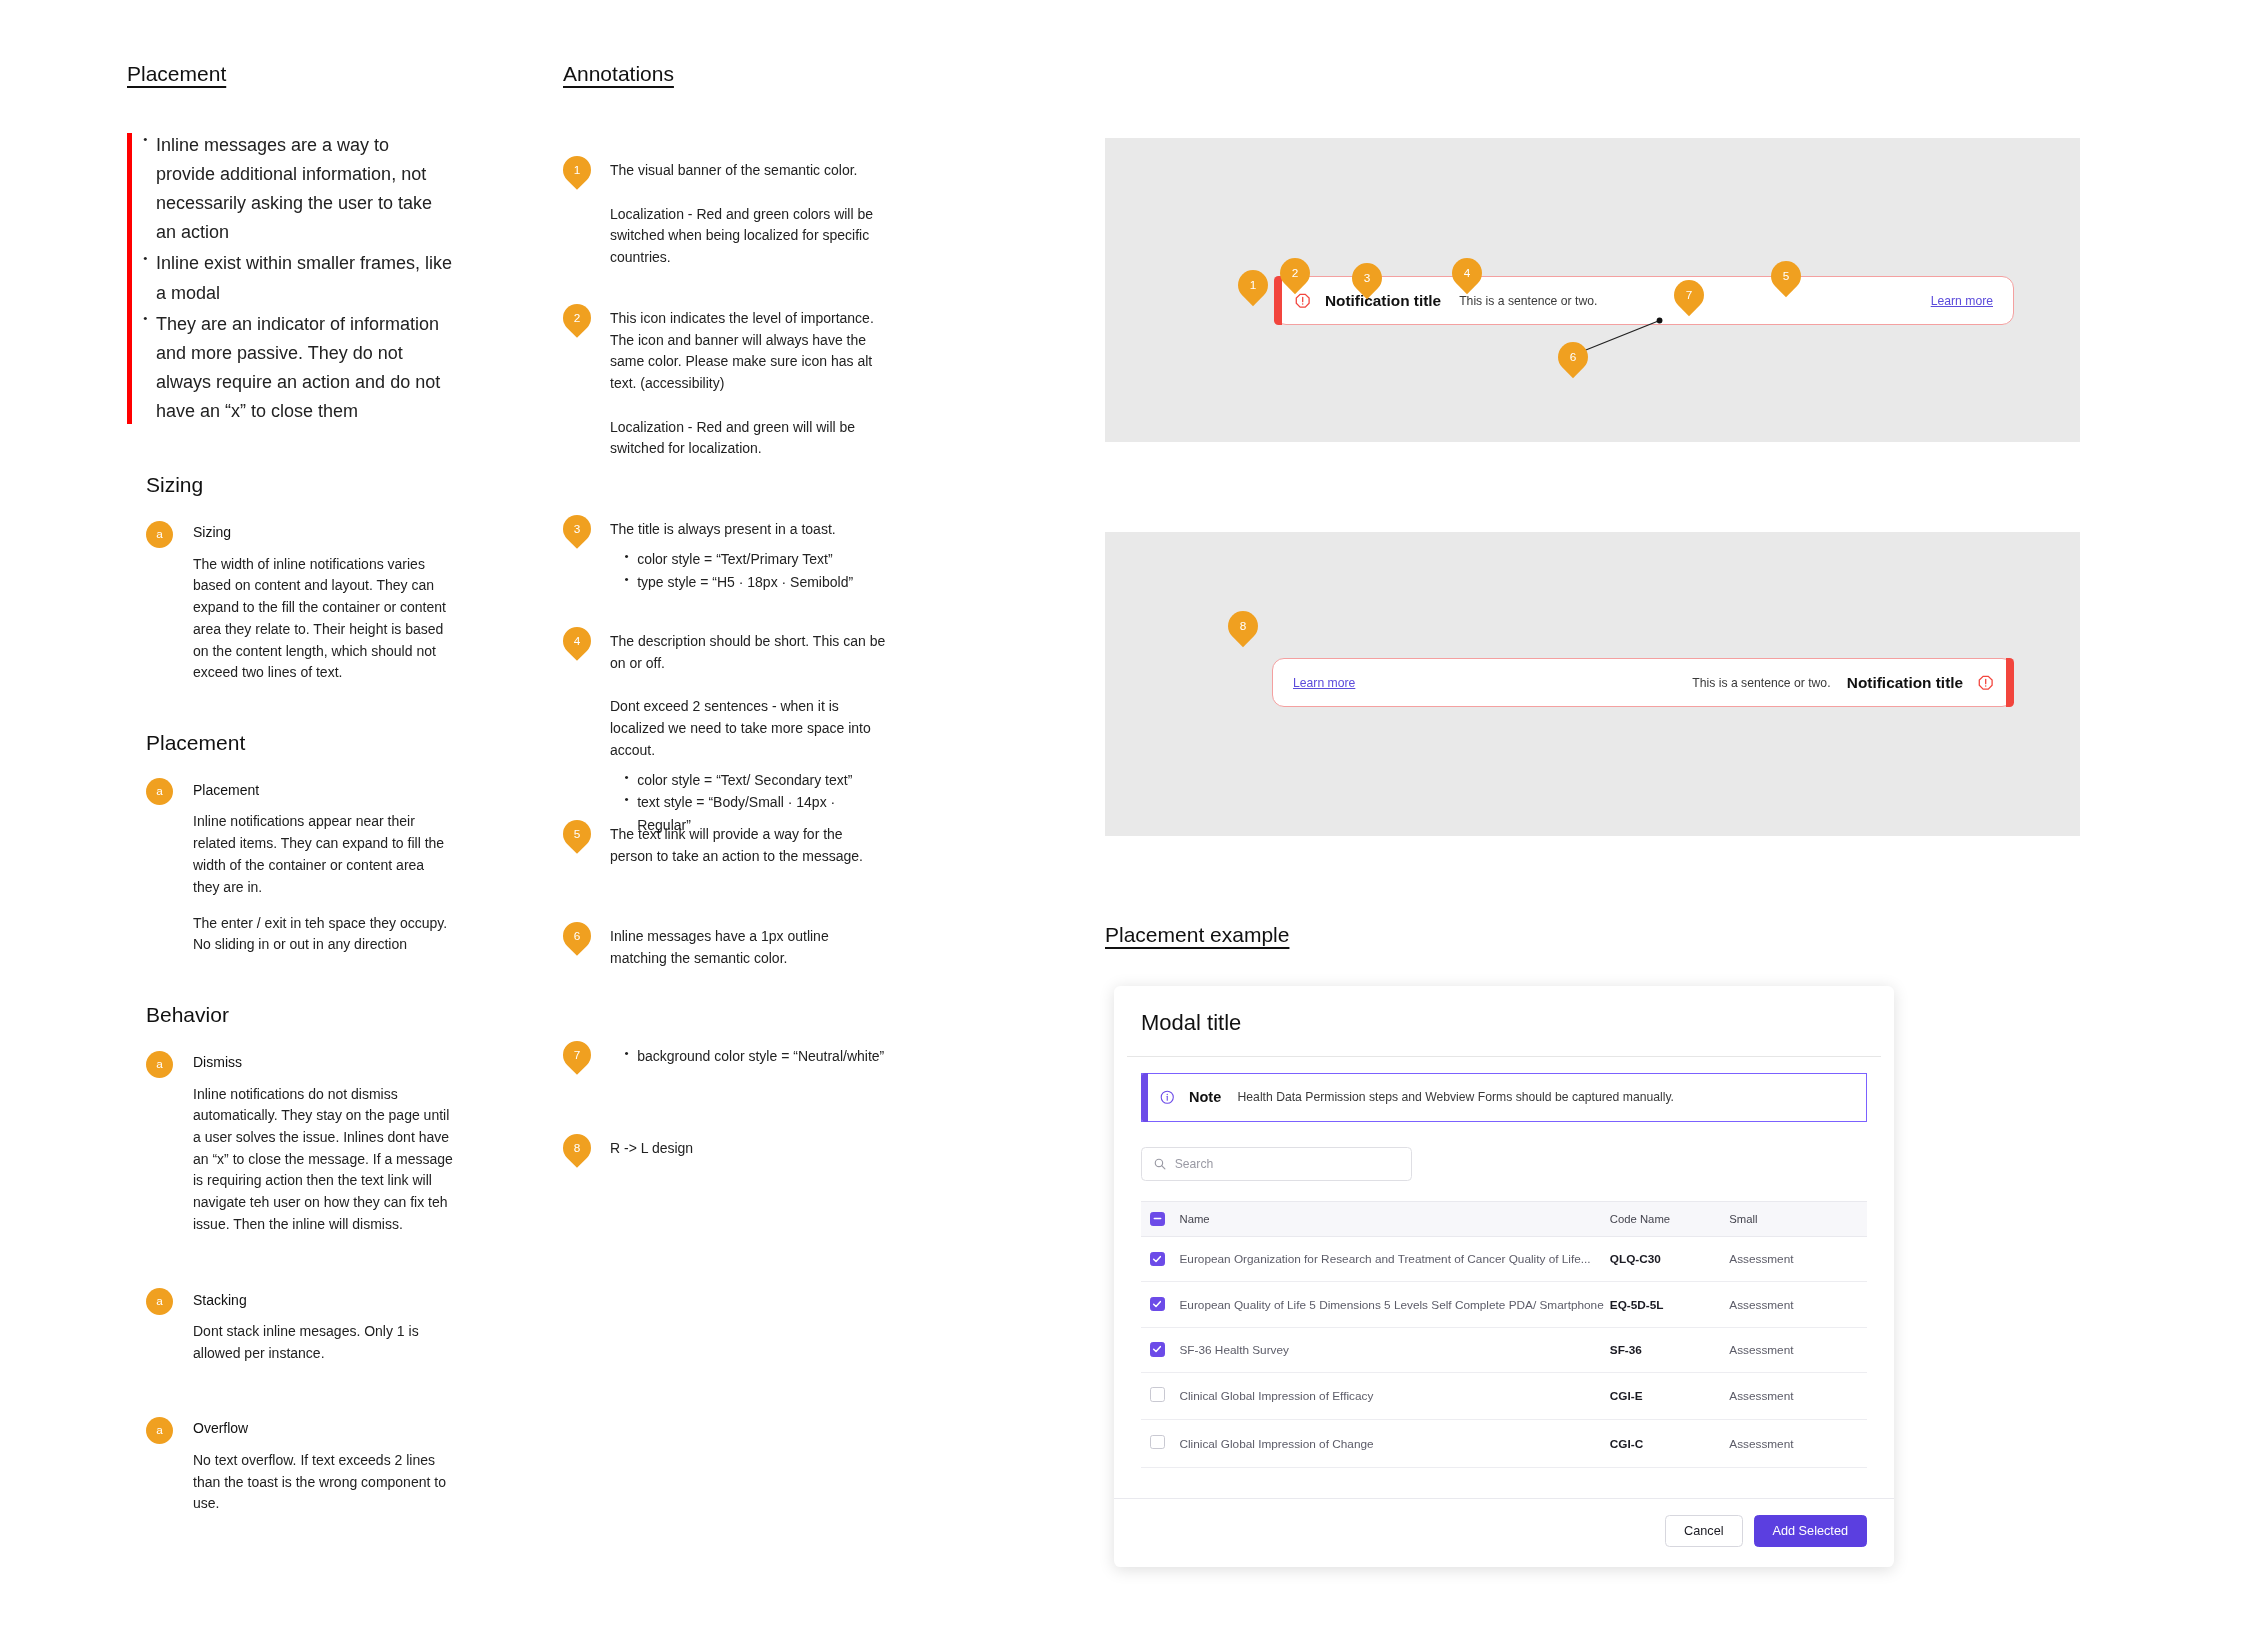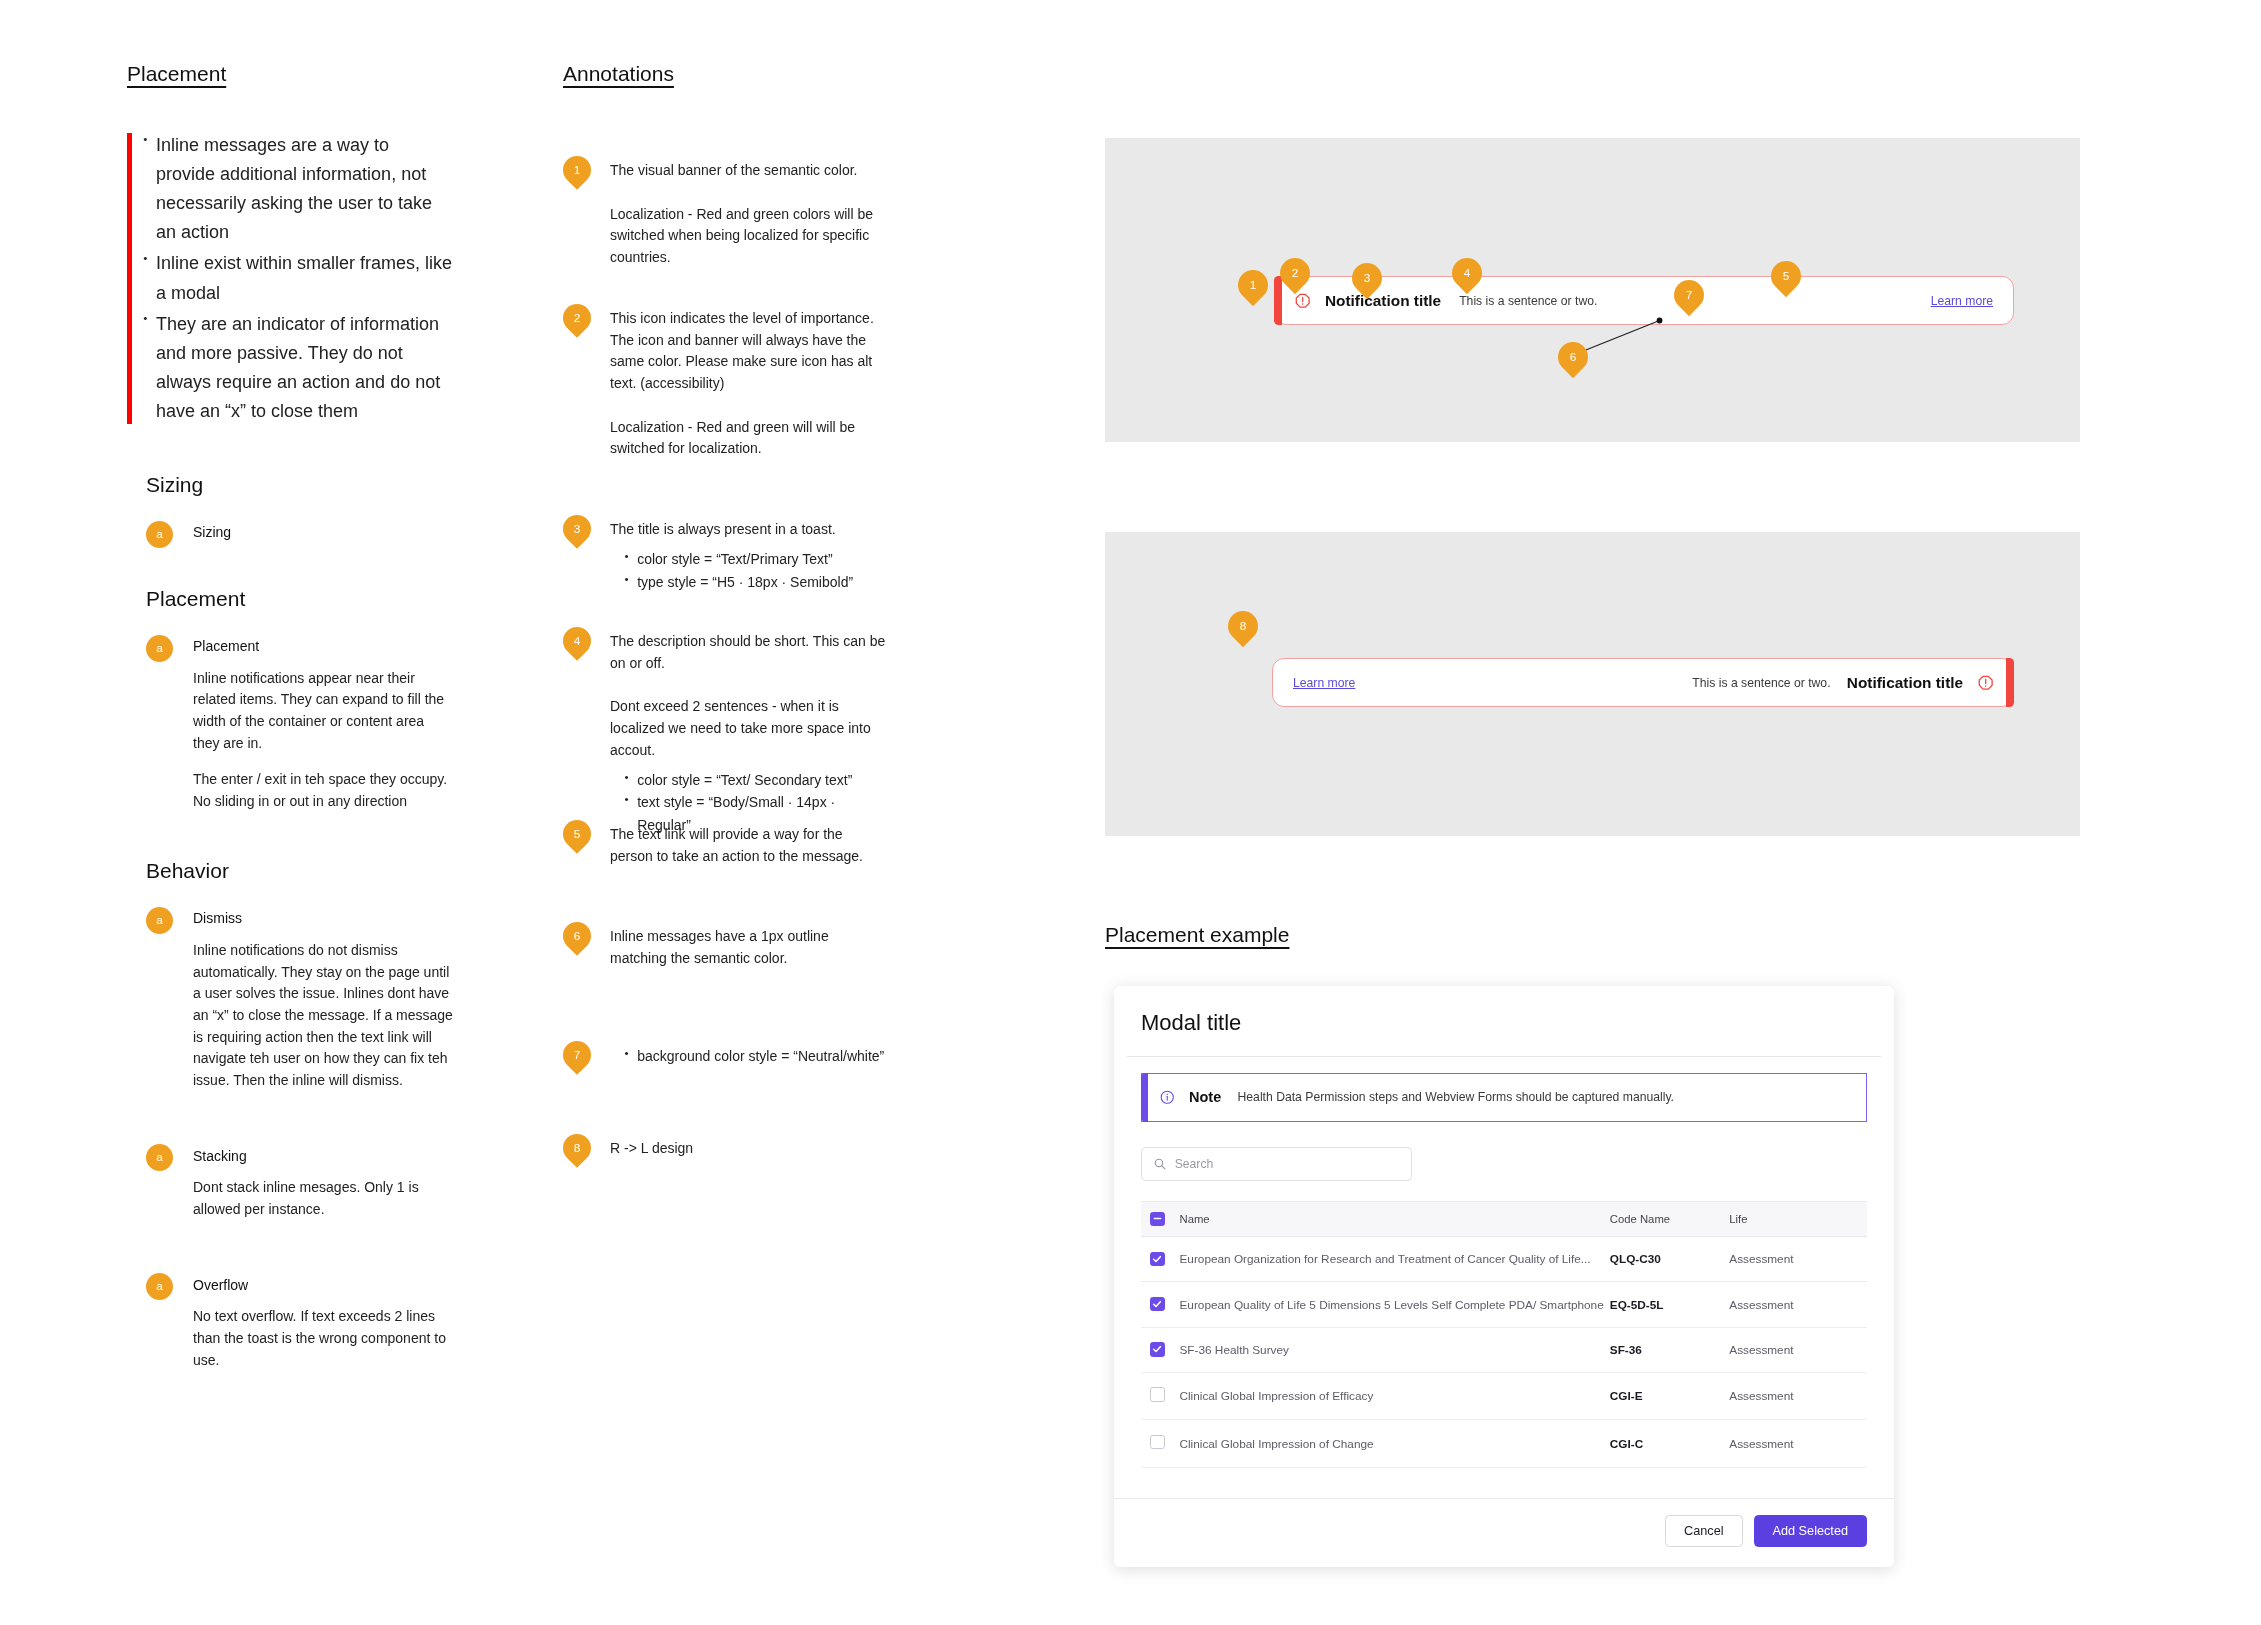--- a/index.html
+++ b/index.html
@@ -232,20 +232,21 @@
         <li>Inline exist within smaller frames, like a modal</li>
         <li>They are an indicator of information and more passive. They do not always require an action and do not have an “x” to close them</li>
       </ul>
     </div>
 
     <div class="blk">
       <div class="sub-head blk-head">Sizing</div>
       <div class="note-row">
         <div class="dot-a">a</div>
         <div class="item-title">Sizing</div>
+        <div class="body-txt">The width of inline notifications varies based on content and layout. They can expand to the fill the container or content area they relate to. Their height is based on the content length, which should not exceed two lines of text.</div>
       </div>
     </div>
 
     <div class="blk">
       <div class="sub-head blk-head">Placement</div>
       <div class="note-row">
         <div class="dot-a">a</div>
         <div class="item-title">Placement</div>
         <div class="body-txt">Inline notifications appear near their related items. They can expand to fill the width of the container or content area they are in.</div>
         <div class="body-txt">The enter / exit in teh space they occupy. No sliding in or out in any direction</div>
@@ -439,21 +440,21 @@
           <tr>
             <th class="col-check">
               <span class="cbx indet">
                 <svg width="9" height="9" viewBox="0 0 10 10">
                   <line x1="1.5" y1="5" x2="8.5" y2="5" stroke="#fff" stroke-width="1.8" stroke-linecap="round"></line>
                 </svg>
               </span>
             </th>
             <th class="col-name">Name</th>
             <th class="col-code">Code Name</th>
-            <th class="col-type">Life</th>
+            <th class="col-type">Small</th>
           </tr>
         </thead>
         <tbody>
           <tr>
             <td class="col-check">
               <span class="cbx checked">
                 <svg width="10" height="10" viewBox="0 0 12 12">
                   <polyline points="2,6.3 4.8,9 10,3.2" fill="none" stroke="#fff" stroke-width="1.8" stroke-linecap="round" stroke-linejoin="round"></polyline>
                 </svg>
               </span>

